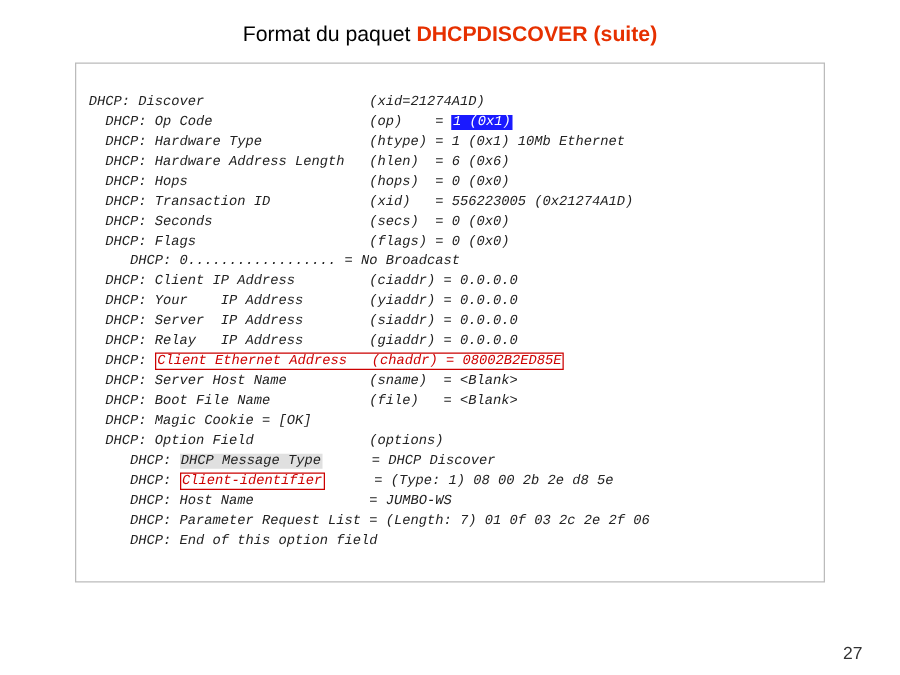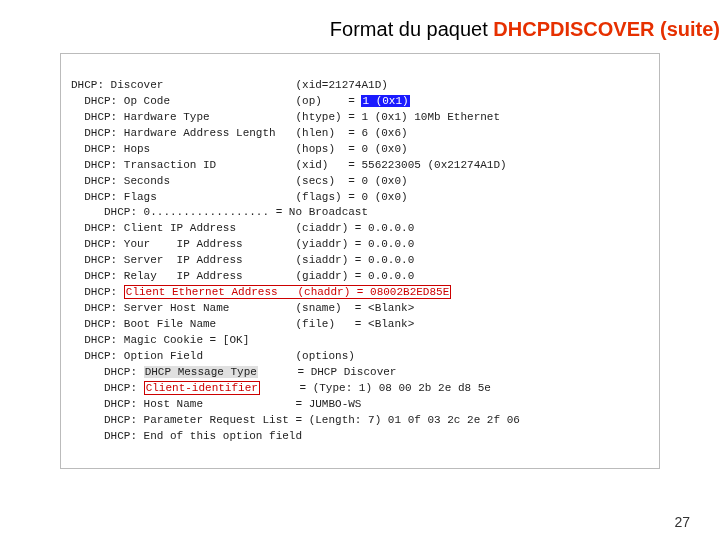--- a/index.html
+++ b/index.html
@@ -5,41 +5,42 @@
     * { margin: 0; padding: 0; box-sizing: border-box; }
     body {
       width: 720px;
       height: 540px;
       background: #fff;
       font-family: Arial, sans-serif;
       overflow: hidden;
       position: relative;
     }
     .page-title {
-      text-align: right;
+      text-align: center;
       padding: 18px 0 12px 0;
-      font-size: 20px;
+      font-size: 17px;
       font-weight: normal;
     }
     .page-title .highlight {
       color: #e63000;
       font-weight: bold;
     }
     .content-box {
       margin: 0 60px;
       border: 1px solid #bbb;
       background: #fff;
       padding: 8px 10px;
     }
     .mono-text {
       font-family: 'Courier New', Courier, monospace;
       font-size: 11px;
       line-height: 1.45;
       color: #222;
       white-space: pre;
+      font-style: italic;
     }
     .highlight-op {
       background-color: #1a1aff;
       color: #fff;
       padding: 0 1px;
     }
     .highlight-chaddr {
       background-color: transparent;
       color: #c00;
       border: 1px solid #c00;

